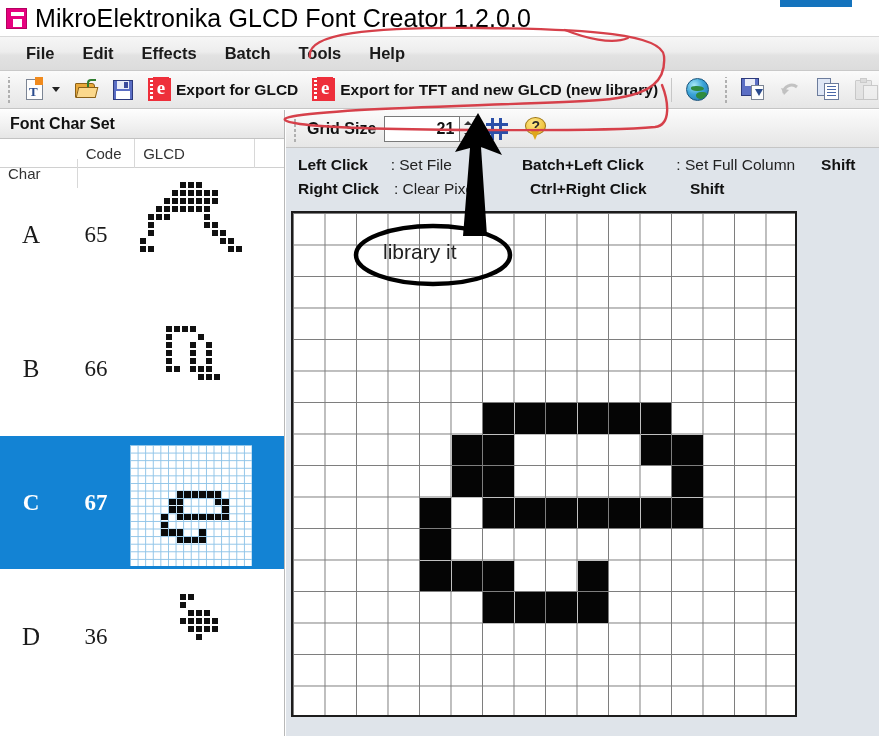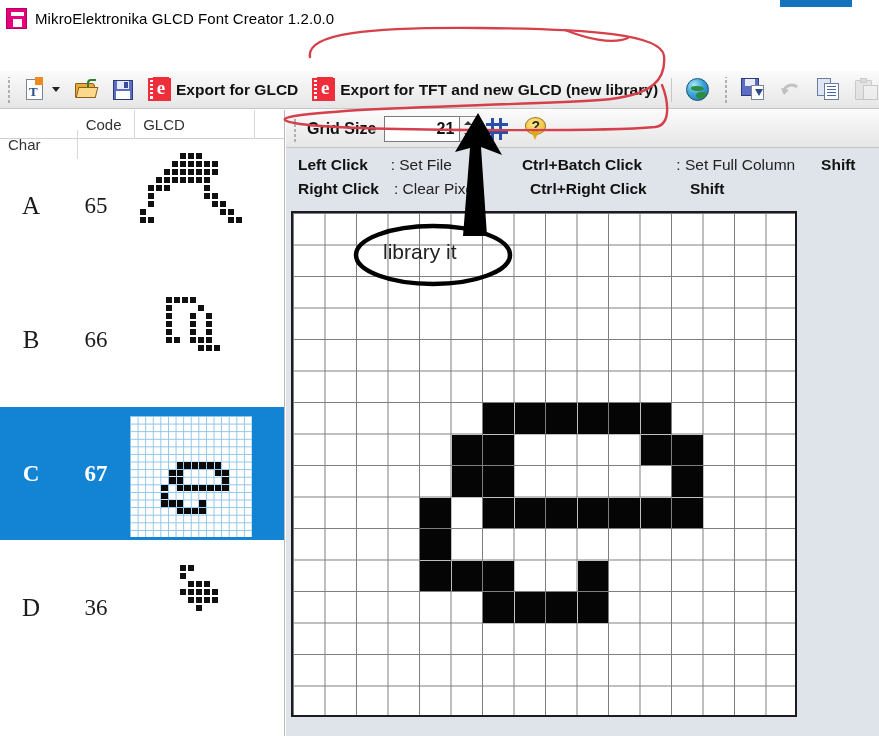--- a/index.html
+++ b/index.html
@@ -33,21 +33,21 @@
   }
   .app-icon::before {
     content: ""; position: absolute; left: 4px; top: 3px;
     width: 13px; height: 4px; background: #ffffff;
   }
   .app-icon::after {
     content: ""; position: absolute; left: 6px; top: 10px;
     width: 9px; height: 8px; background: #ffffff;
   }
   .title-text {
-    font-size: 15px; color: #000000; letter-spacing: .1px;
+    font-size: 25px; color: #000000; letter-spacing: .1px;
     white-space: nowrap;
   }
   .win-blue-bar {
     position: absolute; left: 780px; top: 0px; width: 72px; height: 7px;
     background: #1473bd;
   }
 
   
   .menubar {
     position: absolute; left: 0; top: 36px; width: 879px; height: 35px;
@@ -371,20 +371,28 @@
 <body>
 
 <div id="app">
 
   <div class="titlebar">
     <div class="app-icon"></div>
     <div class="title-text">MikroElektronika GLCD Font Creator 1.2.0.0</div>
   </div>
   <div class="win-blue-bar"></div>
 
+  <div class="menubar">
+    <div class="menu-item">File</div>
+    <div class="menu-item">Edit</div>
+    <div class="menu-item">Effects</div>
+    <div class="menu-item">Batch</div>
+    <div class="menu-item">Tools</div>
+    <div class="menu-item">Help</div>
+  </div>
 
   <div class="toolbar1">
     <div class="grip"></div>
 
     <div class="tb-btn">
       <span class="ic ic-newdoc">
         <span class="pg"></span>
           <span class="tt">T</span>
           <span class="spark"></span>
       </span>
@@ -468,20 +476,21 @@
     <div class="tb-btn disabled">
       <span class="ic ic-paste">
         <span class="cb"></span>
           <span class="clip"></span>
           <span class="pg"></span>
       </span>
     </div>
   </div>
 
   <div class="left-panel">
+    <div class="panel-header">Font Char Set</div>
 
     <div class="col-head">
       <div class="ch c1">Char</div>
       <div class="ch c2">Code</div>
       <div class="ch c3">GLCD</div>
       <div class="ch c4"></div>
     </div>
 
     <div class="char-row">
       <div class="cell-char">A</div>
@@ -656,21 +665,21 @@
             <span class="tail"></span>
             <span class="q">?</span>
         </span>
       </div>
     </div>
 
     <div class="hints">
       <div class="hint-row">
         <span class="hk h-c1">Left Click</span>
         <span class="hv2 h-c2">: Set File</span>
-        <span class="hk h-c3">Ctrl+Batch Click</span>
+        <span class="hk h-c3">Batch+Left Click</span>
         <span class="hv2 h-c4">: Set Full Column</span>
         <span class="hk h-c5">Shift</span>
       </div>
       <div class="hint-row">
         <span class="hk h-c1">Right Click</span>
         <span class="hv2 h-c2">: Clear Pixel</span>
         <span class="hk h-c3">Ctrl+Right Click</span>
         <span class="hk h-c5">Shift</span>
       </div>
     </div>

